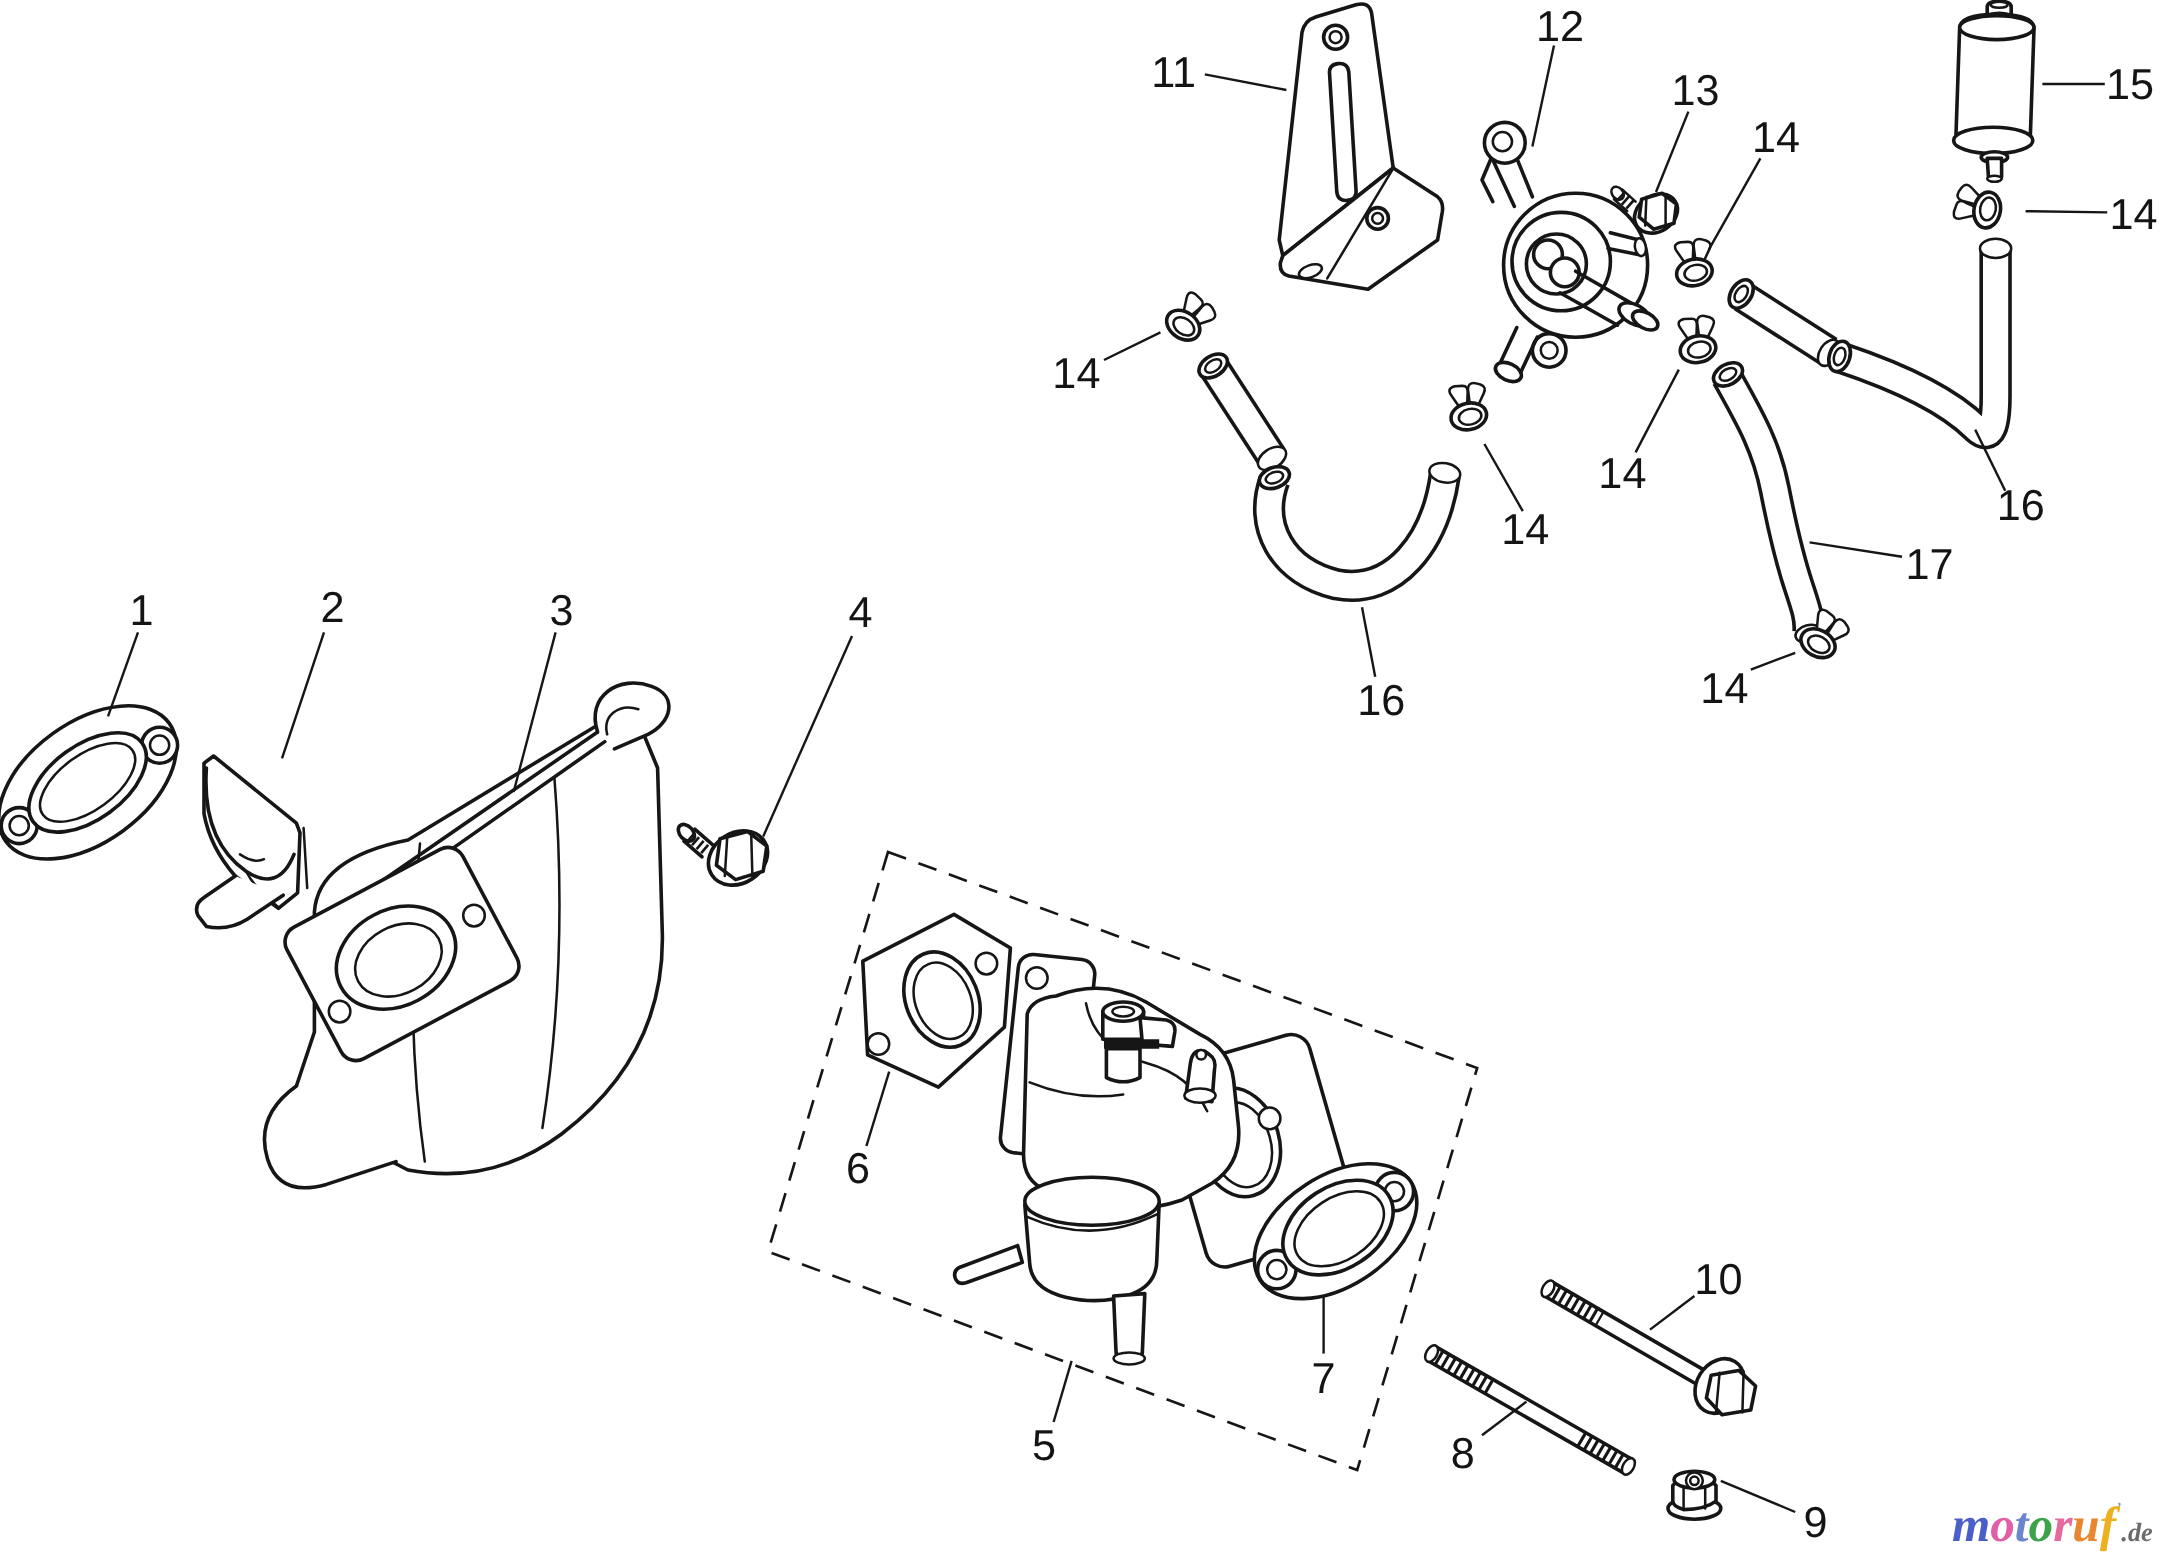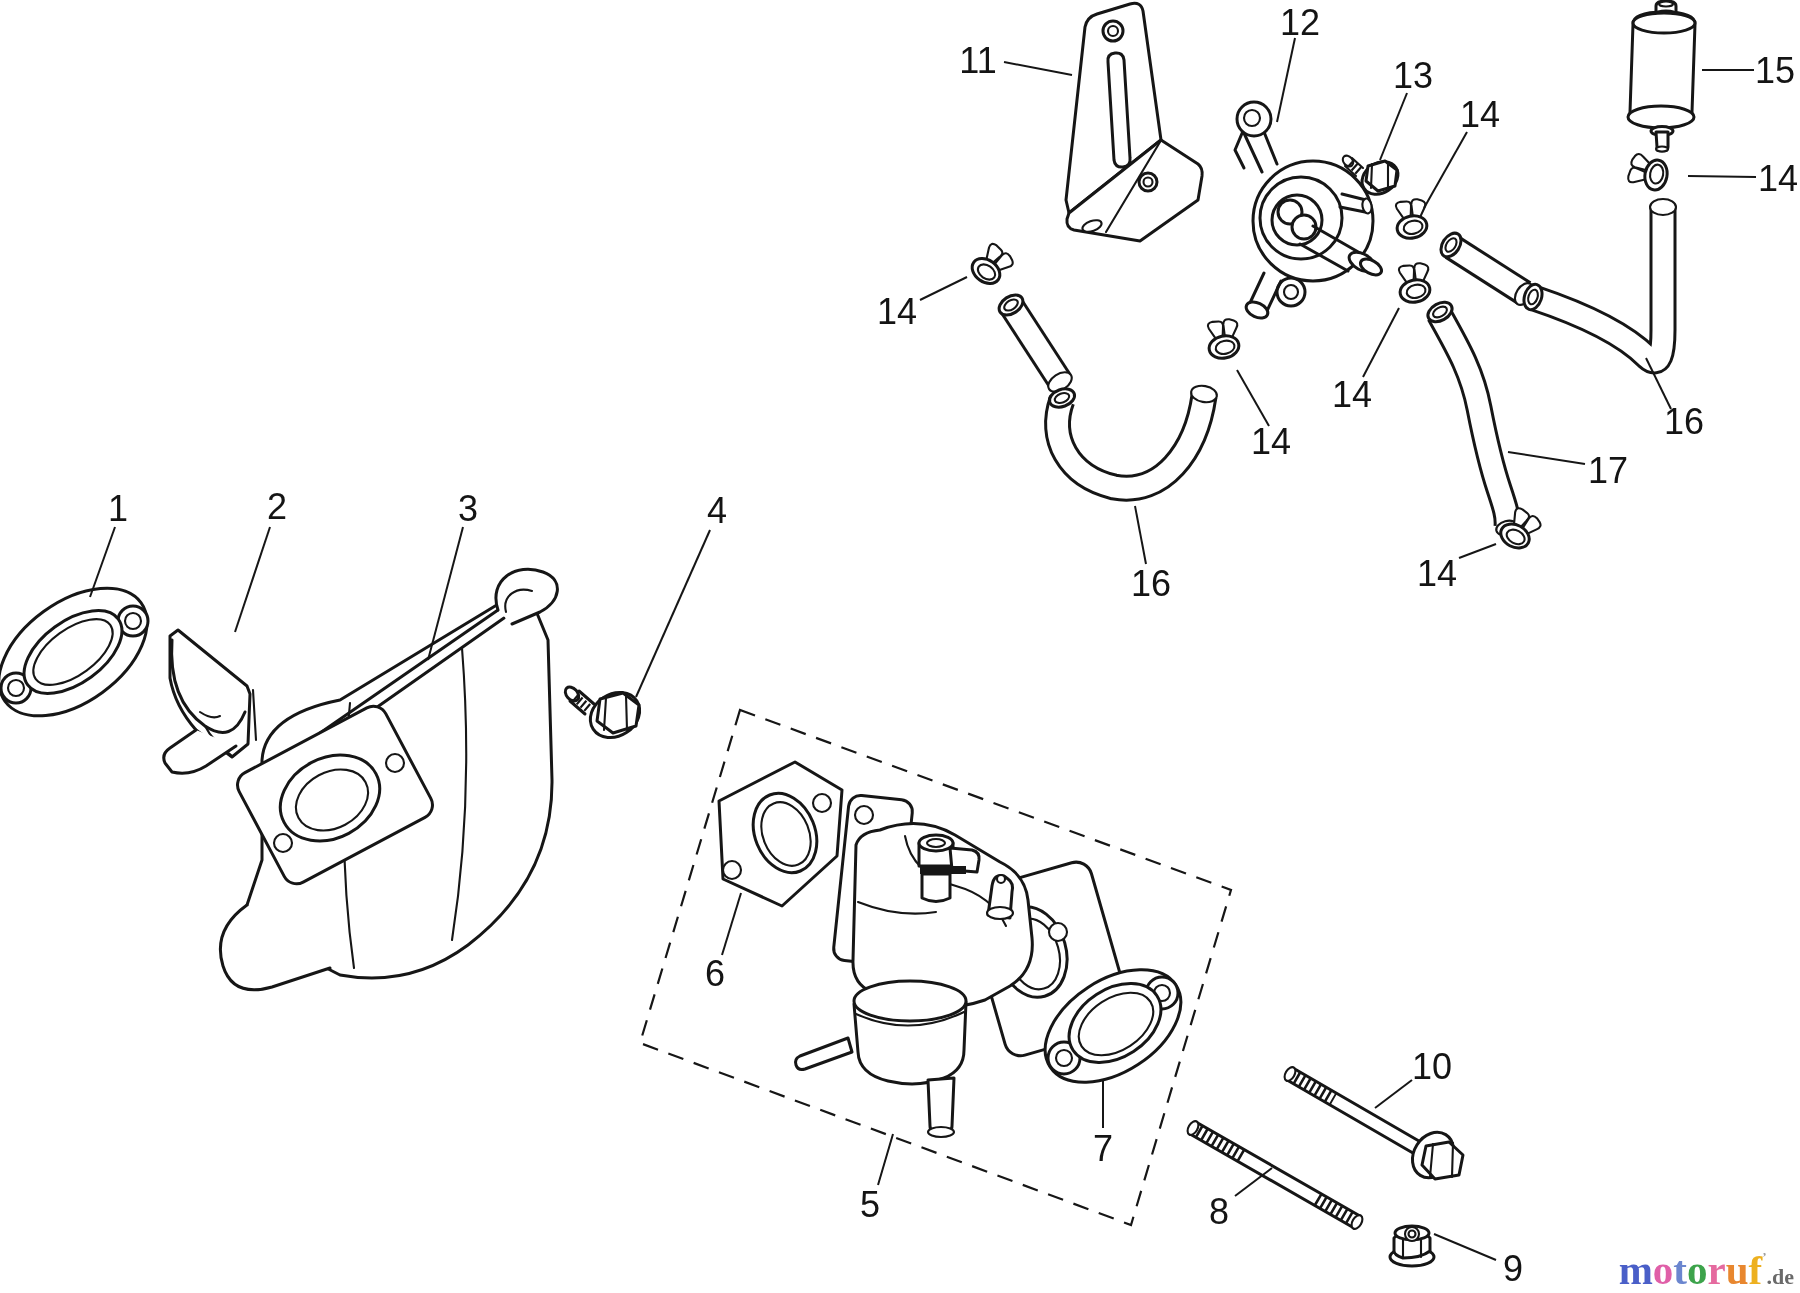--- a/index.html
+++ b/index.html
@@ -10,21 +10,21 @@
   .ln{fill:none;stroke:#161616;stroke-width:3;stroke-linejoin:round;stroke-linecap:round;}
   .thin{stroke-width:2.1;}
   .tube-out{fill:none;stroke:#161616;stroke-width:27;stroke-linecap:butt;stroke-linejoin:round;}
   .tube-in{fill:none;stroke:#ffffff;stroke-width:21;stroke-linecap:butt;stroke-linejoin:round;}
   .threads{fill:none;stroke:#161616;stroke-width:13;stroke-dasharray:2.6 3.4;}
   .threads-sm{fill:none;stroke:#161616;stroke-width:9;stroke-dasharray:2.2 2.8;}
   .dashbox{fill:none;stroke:#161616;stroke-width:2.2;stroke-dasharray:16 11;}
   .leader{stroke:#161616;stroke-width:2;fill:none;}
   .callout{font-size:36px;fill:#141414;font-family:"Liberation Sans",sans-serif;}
   .watermark{position:absolute;right:6px;bottom:2px;line-height:1;white-space:nowrap;
-             font-family:"Liberation Serif",serif;font-weight:bold;font-size:41px;}
+             font-family:"Liberation Serif",serif;font-weight:bold;font-size:41px;font-style:italic;}
   .watermark .wm-suffix{font-size:22px;}
   .watermark .wm-mark{font-size:13px;vertical-align:top;color:#9a9a9a;}
 </style>
 </head>
 <body>
 
 <div class="stage">
 <svg id="diagram-svg" width="1800" height="1293" viewBox="0 0 1800 1293">
 
   <rect x="0" y="0" width="1800" height="1293" fill="#ffffff"></rect>

